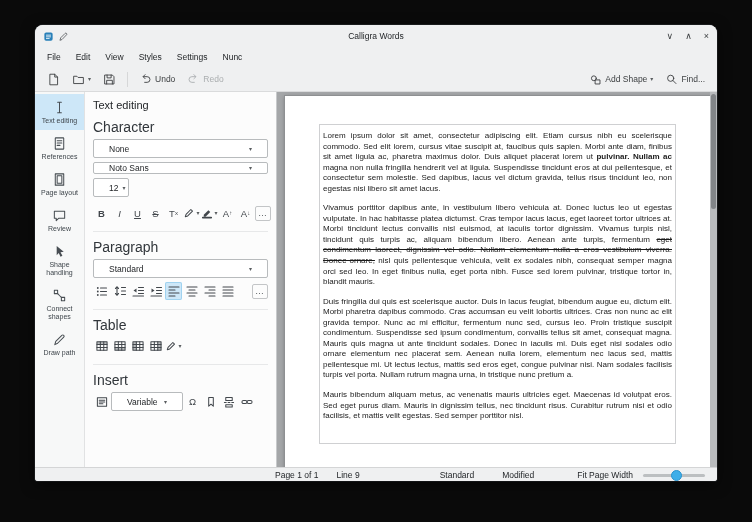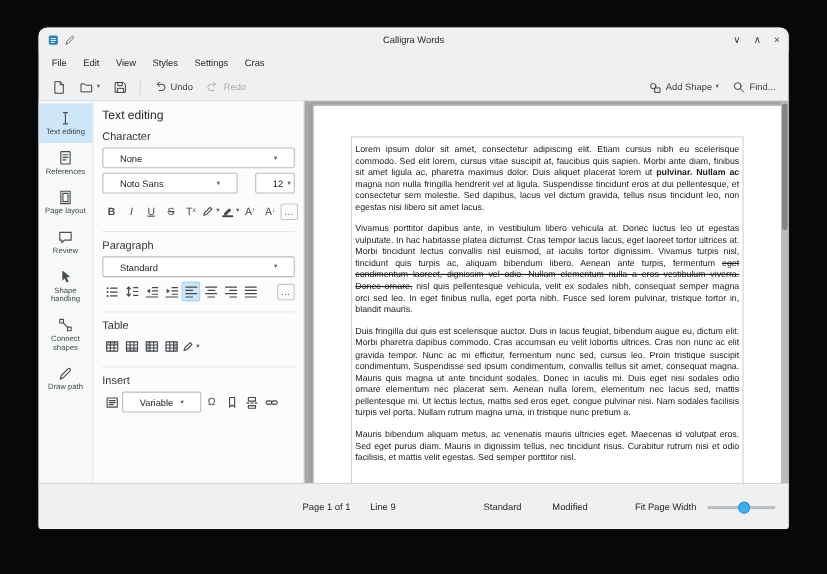--- a/index.html
+++ b/index.html
@@ -35,25 +35,25 @@
   
   .main { flex:1; display:flex; min-height:0; }
 
   .toolstrip { width:50px; background:#f7f8f8; border-right:1px solid #e1e2e3; display:flex; flex-direction:column; padding-top:2px; flex:none; }
   .strip-item { display:flex; flex-direction:column; align-items:center; gap:2px; padding:6px 2px 5px; font-size:7px; line-height:1.15; color:#3f464c; text-align:center; }
   .strip-item svg { width:15px; height:15px; color:#474d52; }
   .strip-item.selected { background:#cde7f8; }
 
   .docker { width:192px; background:#fcfcfc; border-right:1px solid #c7c9cb; padding:6px 8px; flex:none; font-size:8.5px; color:#2c3034; overflow:hidden; }
   .docker-title { font-size:11px; color:#232629; margin:1px 0 8px; }
-  .sec-label { font-size:10px; color:#31363b; margin:5px 0 4px; }
+  .sec-label { font-size:14px; color:#31363b; margin:5px 0 4px; }
   .sec-label.rule { border-top:1px solid #e7e8e9; padding-top:7px; margin-top:9px; }
   .combo { height:19px; background:#fff; border:1px solid #b8bbbd; border-radius:2px; display:flex; align-items:center; justify-content:space-between; padding:0 15px; color:#232629; margin-bottom:4px; }
   .combo .caret { margin-left:4px; }
-  .fontrow { display:flex; gap:16px; }
+  .fontrow { display:flex; gap:0;flex-direction:column; }
   .fontrow .font { flex:1; }
   .fontrow .size { width:36px; flex:none; }
   .btnrow { display:flex; align-items:center; gap:1px; margin:3px 0 1px; }
   .ibtn { min-width:17px; height:18px; display:flex; align-items:center; justify-content:center; border-radius:2px; color:#42474c; font-size:9.5px; }
   .ibtn svg { width:12px; height:12px; }
   .ibtn .caret { margin-left:1px; }
   .ibtn.bold  { font-weight:bold; }
   .ibtn.ital  { font-style:italic; }
   .ibtn.undl  { text-decoration:underline; }
   .ibtn.strk  { text-decoration:line-through; }
@@ -68,21 +68,21 @@
   .frame { margin:28px 34px 0; border:1px solid #cfd0d2; padding:6px 3px 12px; }
   .doc-title { text-align:center; font-size:19px; font-weight:bold; color:#101010; margin:2px 0 11px; }
   .doc p { font-size:8px; line-height:1.32; text-align:justify; color:#1b1b1b; margin:0 0 9px; }
   .seg-bold { font-weight:bold; }
   .seg-strike { text-decoration:line-through; }
 
   .vscroll { position:absolute; right:0; top:0; bottom:0; width:7px; background:#b9bbbd; }
   .vthumb { position:absolute; top:2px; left:1px; width:5px; height:115px; background:#828588; border-radius:3px; }
 
   
-  .statusbar { height:42px; flex:none; background:#eff0f1; border-top:1px solid #d4d5d6; display:flex; align-items:center; padding:0 8px; font-size:8.5px; color:#232629; }
+  .statusbar { height:14px; flex:none; background:#eff0f1; border-top:1px solid #d4d5d6; display:flex; align-items:center; padding:0 8px; font-size:8.5px; color:#232629; }
   .sb-spacer { width:232px; flex:none; }
   .sb-line   { margin-left:18px; }
   .sb-style  { margin-left:80px; }
   .sb-mod    { margin-left:28px; }
   .sb-zoommode { margin-left:43px; }
   .slider { position:relative; width:62px; height:14px; margin-left:10px; flex:none; }
   .slider .track { position:absolute; left:0; right:0; top:6px; height:3px; background:#bcbfc1; border-radius:2px; }
   .slider .handle { position:absolute; left:28px; top:2px; width:11px; height:11px; border-radius:50%; background:#3daee9; border:1px solid #2a93cc; }
 
   .ic { fill:none; stroke:currentColor; stroke-width:1.1; stroke-linecap:round; stroke-linejoin:round; }
@@ -110,21 +110,21 @@
         <span>×</span>
       </div>
     </div>
 
     <div class="menubar">
       <span class="menu-item">File</span>
       <span class="menu-item">Edit</span>
       <span class="menu-item">View</span>
       <span class="menu-item">Styles</span>
       <span class="menu-item">Settings</span>
-      <span class="menu-item">Cras</span>
+      <span class="menu-item">Nunc</span>
     </div>
 
     <div class="toolbar">
       <div class="tbtn">
         <svg viewBox="0 0 16 16" class="ic">
             <path d="M4 1.5h5.5L13 5v9.5H4z"></path>
             <path d="M9.5 1.5V5H13"></path>
           </svg>
       </div>
       <div class="tbtn">

